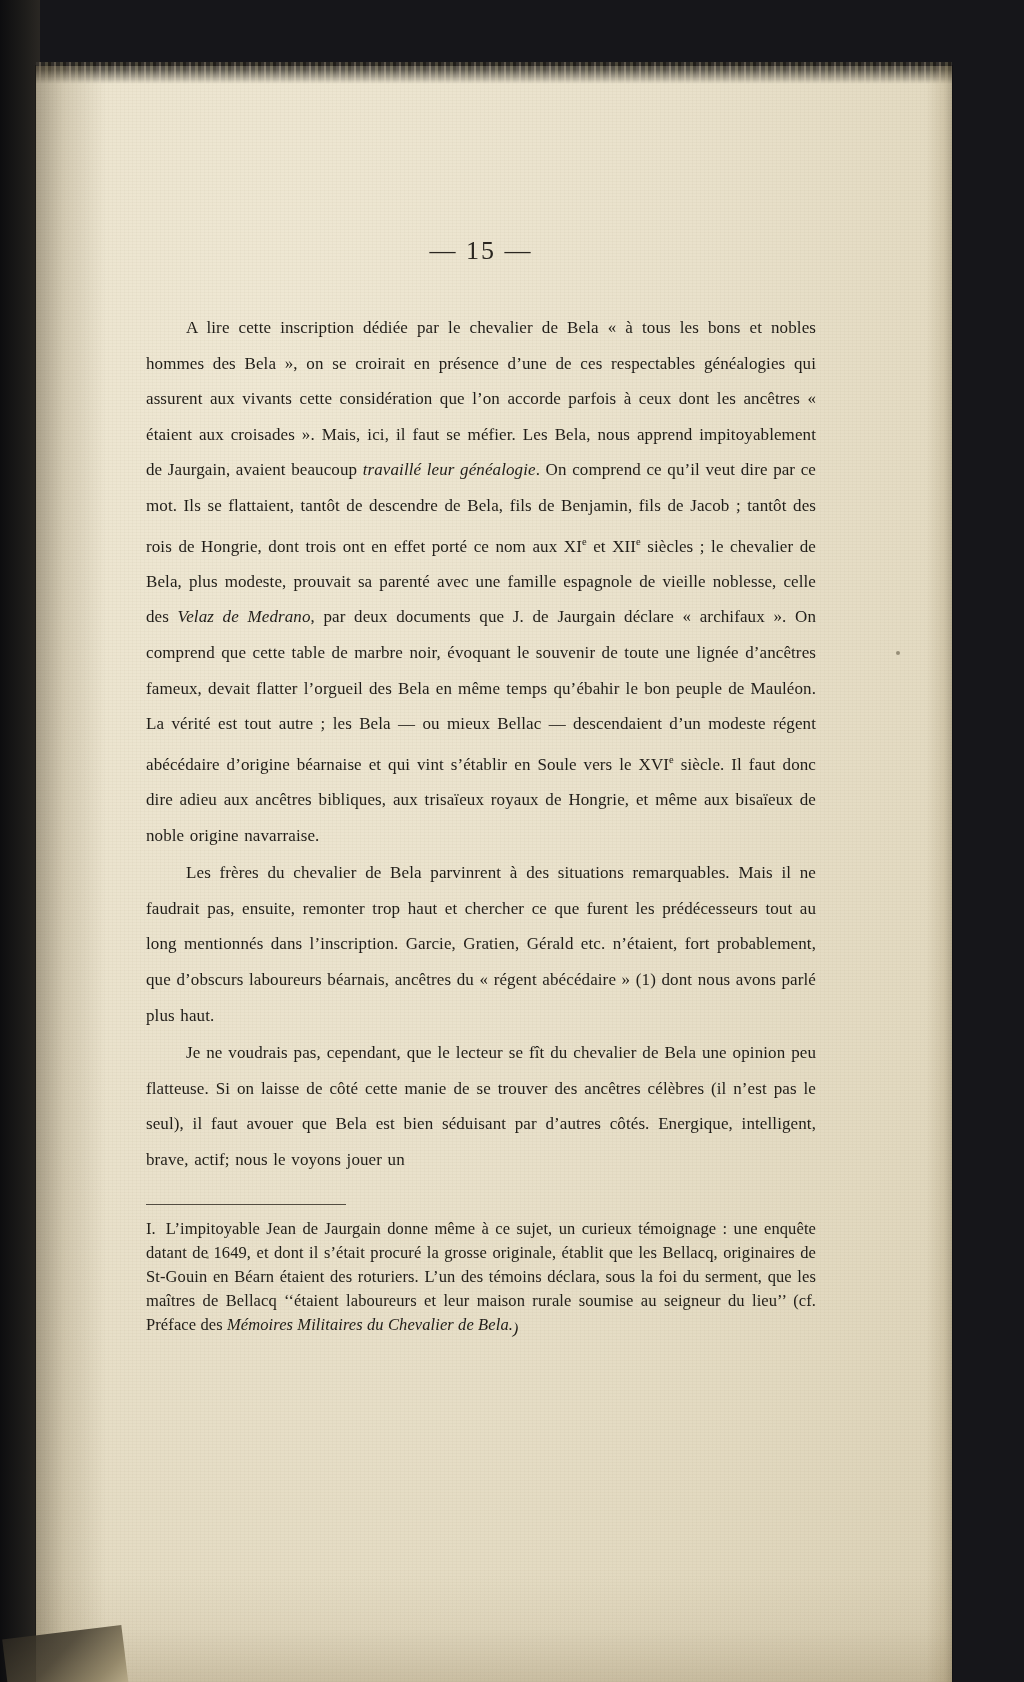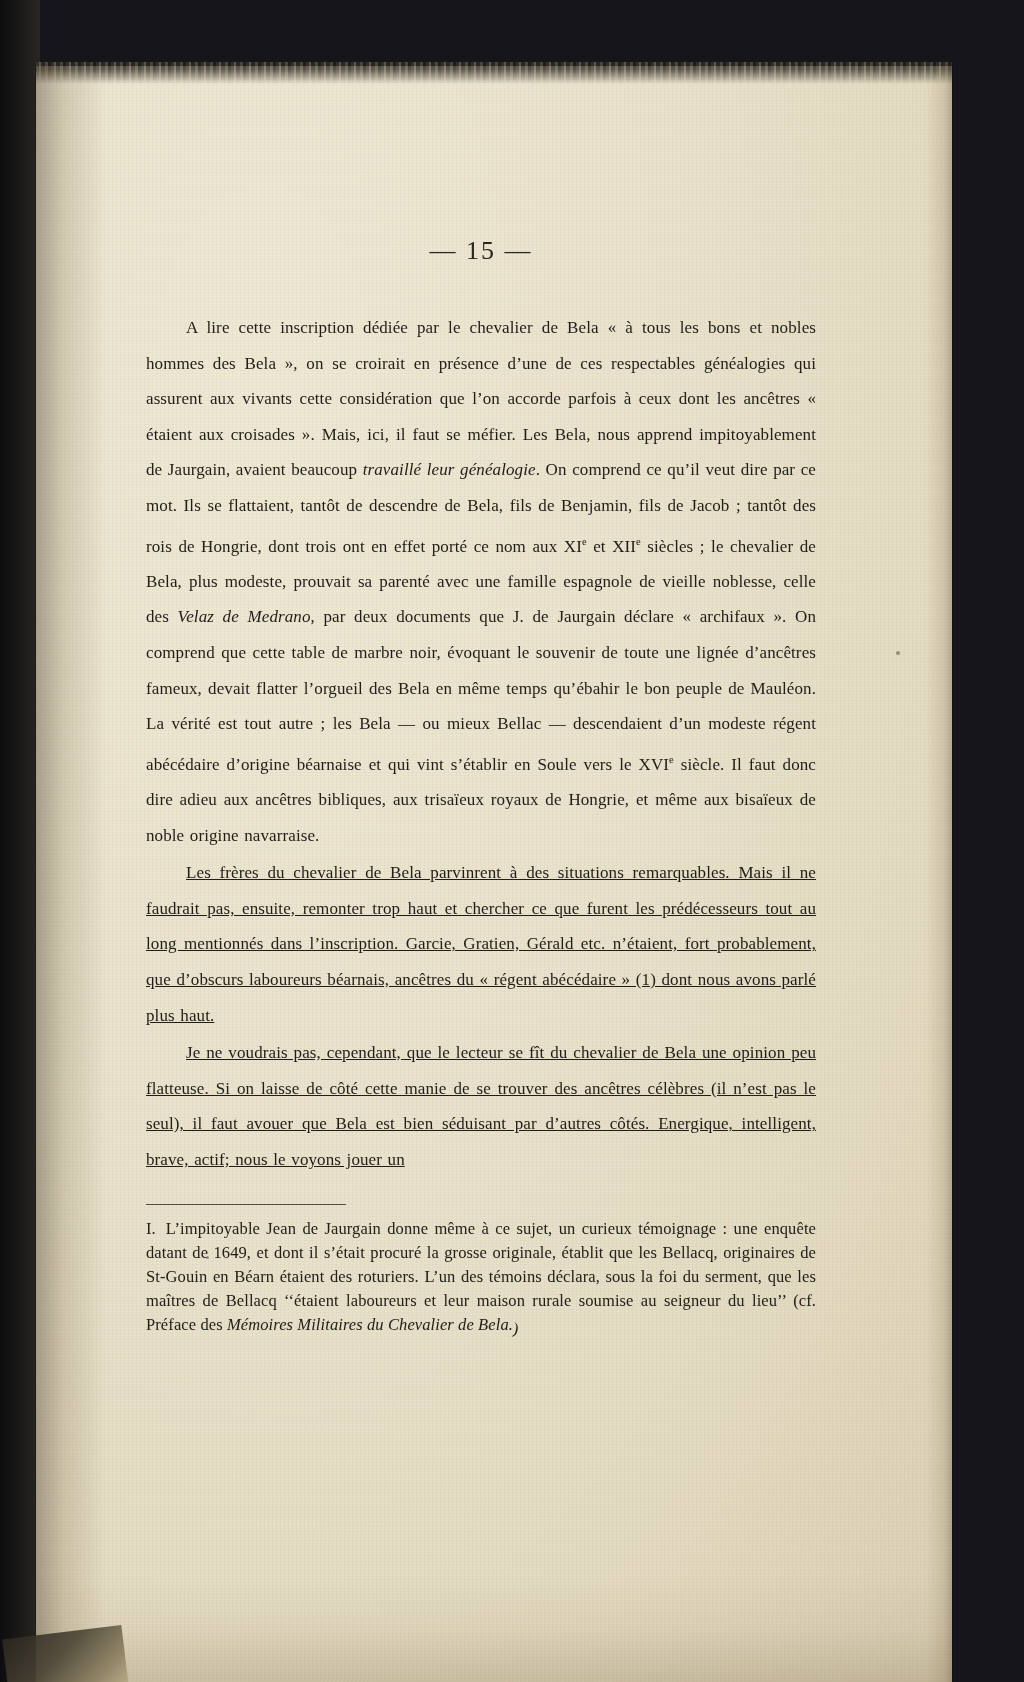--- a/index.html
+++ b/index.html
@@ -138,21 +138,21 @@
     margin: 0 0 0 0;
     font-size: 17px;
     line-height: 35.6px;
     text-align: justify;
     text-justify: inter-word;
     color: #201d18;
     text-indent: 40px;
     letter-spacing: 0.1px;
     word-spacing: 1.2px;
   }
-  p.body + p.body { margin-top: 2px; text-decoration: underline; }
+  p.body + p.body { margin-top: 2px; }
 
   .ital { font-style: italic; }
   .sup { font-size: 0.62em; vertical-align: super; }
 
   
   .footnote-rule {
     margin-top: 26px;
     margin-bottom: 12px;
     width: 200px;
     height: 1px;

